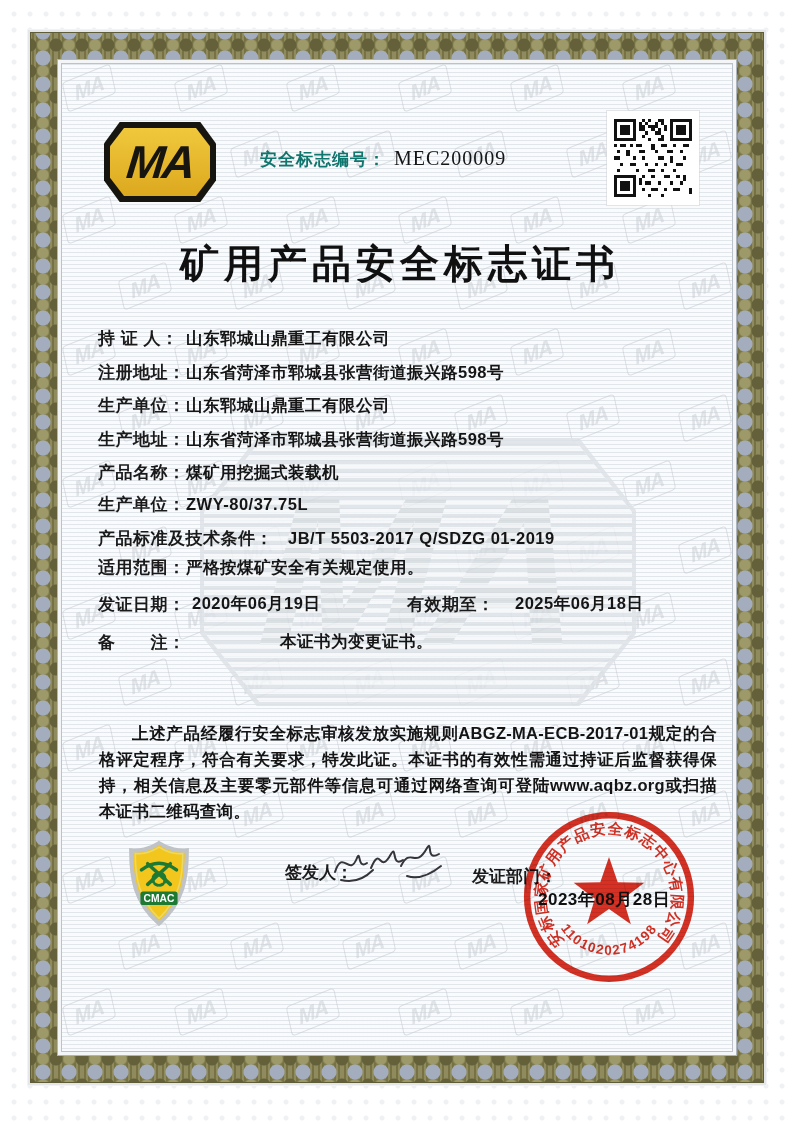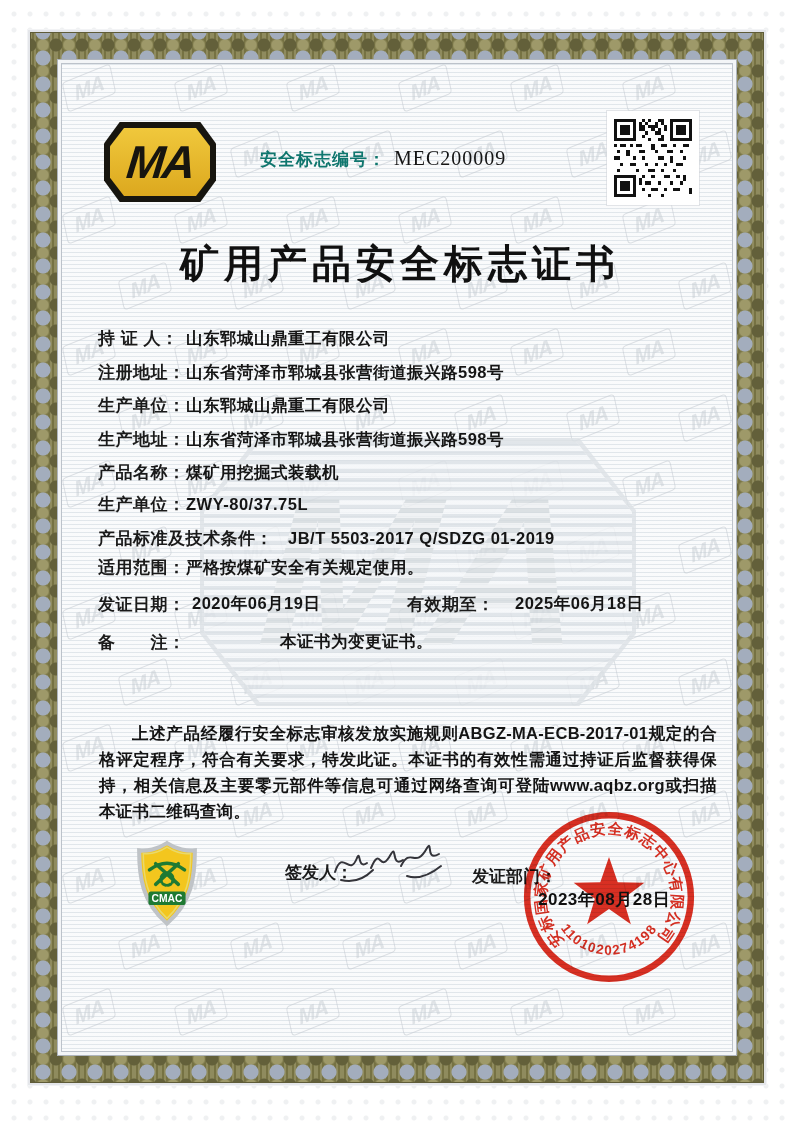--- a/index.html
+++ b/index.html
@@ -96,21 +96,21 @@
   .dates-row { position:absolute; left:98px; top:593px; right:80px; display:flex; align-items:flex-start; }
   .dates-row .v1 { margin-left:6px; }
   .remark-row { position:absolute; left:98px; top:631px; right:80px; display:flex; align-items:flex-start; }
 
   
   .statement { position:absolute; left:99px; top:720px; width:618px;
     font-size:16.5px; font-weight:600; color:#141414; line-height:26px;
     text-align:justify; text-indent:2em; letter-spacing:.3px; }
 
   
-  .cmac { position:absolute; left:134px; top:840px; width:66px; height:88px;text-decoration:underline; }
+  .cmac { position:absolute; left:126px; top:840px; width:66px; height:88px;text-decoration:underline; }
   .signer-label { position:absolute; left:285px; top:861px; font-size:17px; font-weight:bold; color:#1a1a1a; }
   .signature { position:absolute; left:327px; top:836px; width:122px; height:62px; }
   .dept-label { position:absolute; left:472px; top:865px; font-size:17px; font-weight:bold; color:#1a1a1a; }
 
   .seal { position:absolute; left:516px; top:804px; width:186px; height:186px; opacity:.95; mix-blend-mode:multiply; }
   .seal svg { width:100%; height:100%; }
   .seal-date { position:absolute; left:538px; top:888px; font-size:17px; color:#101010; font-weight:600; letter-spacing:.5px; }
 </style>
 </head>
 <body>

